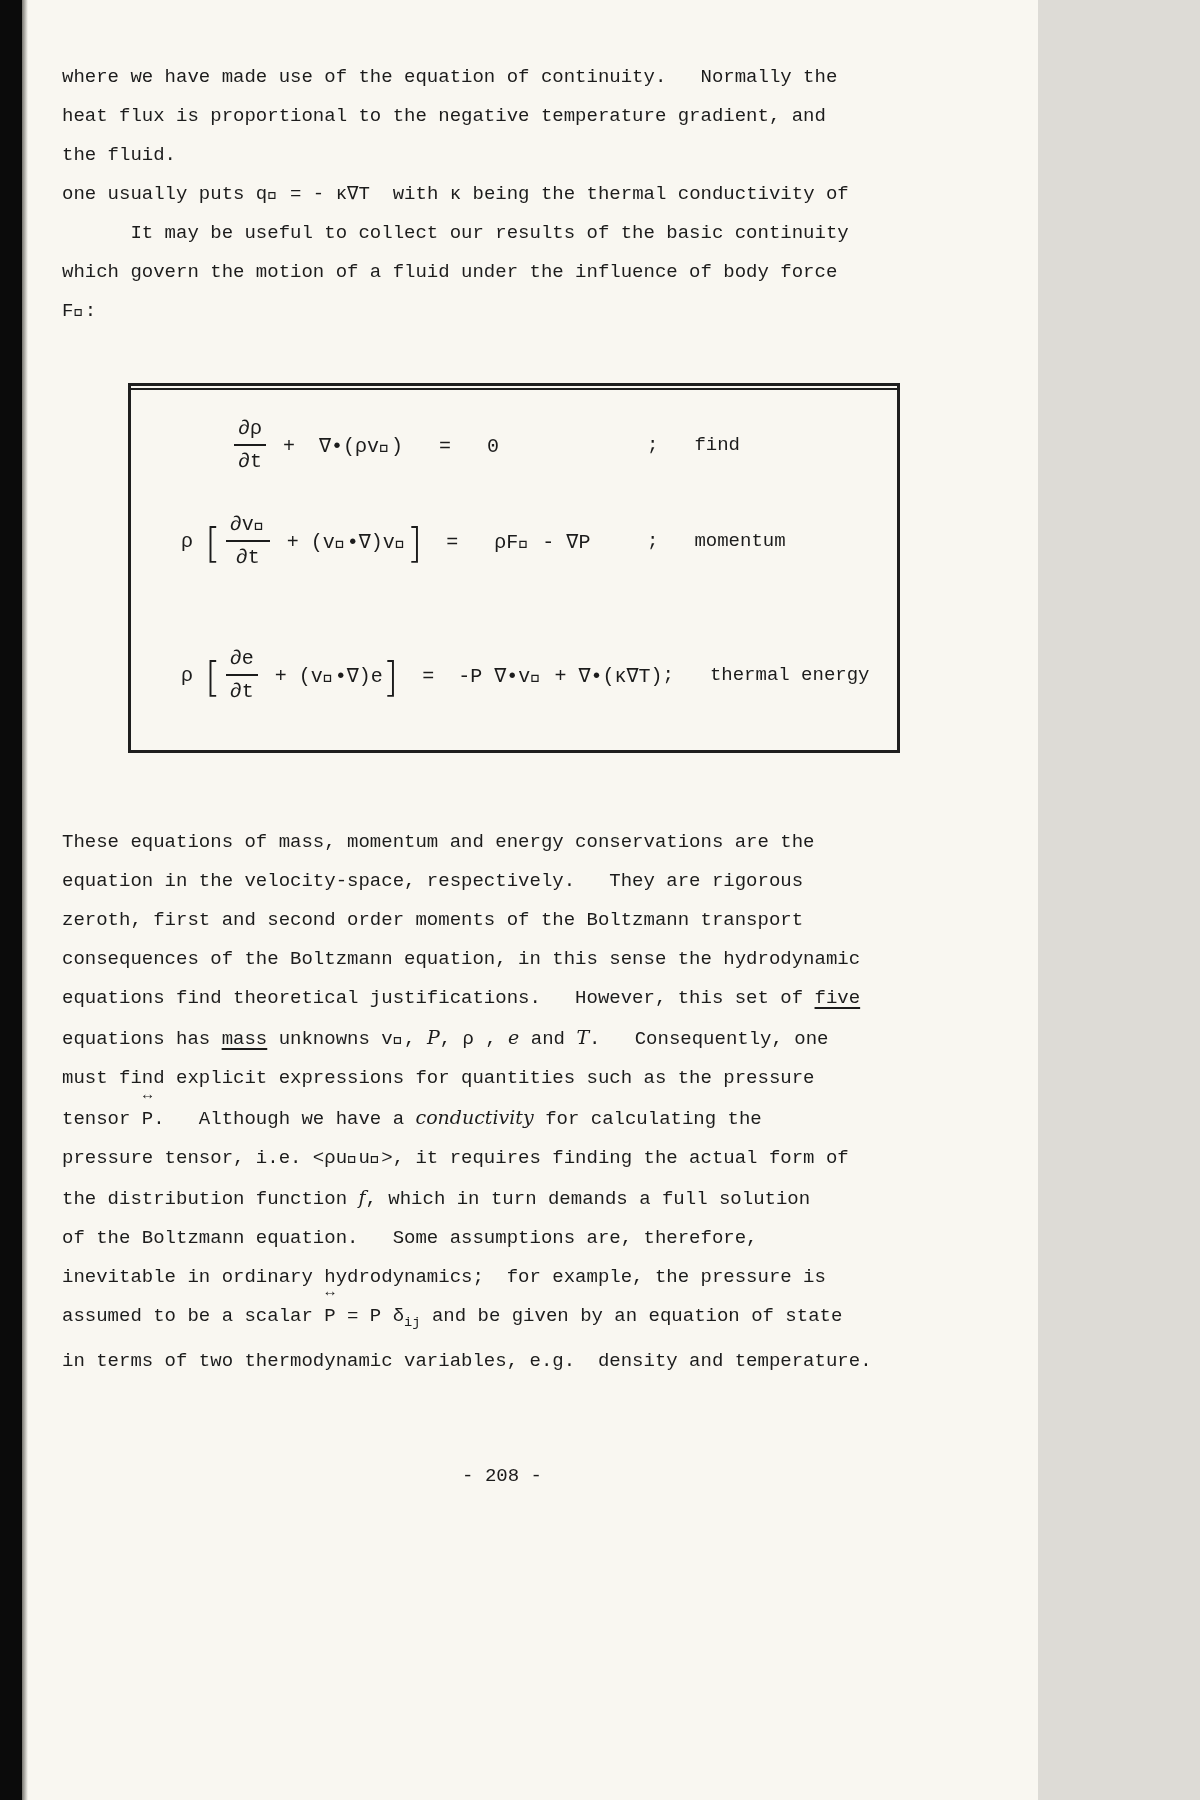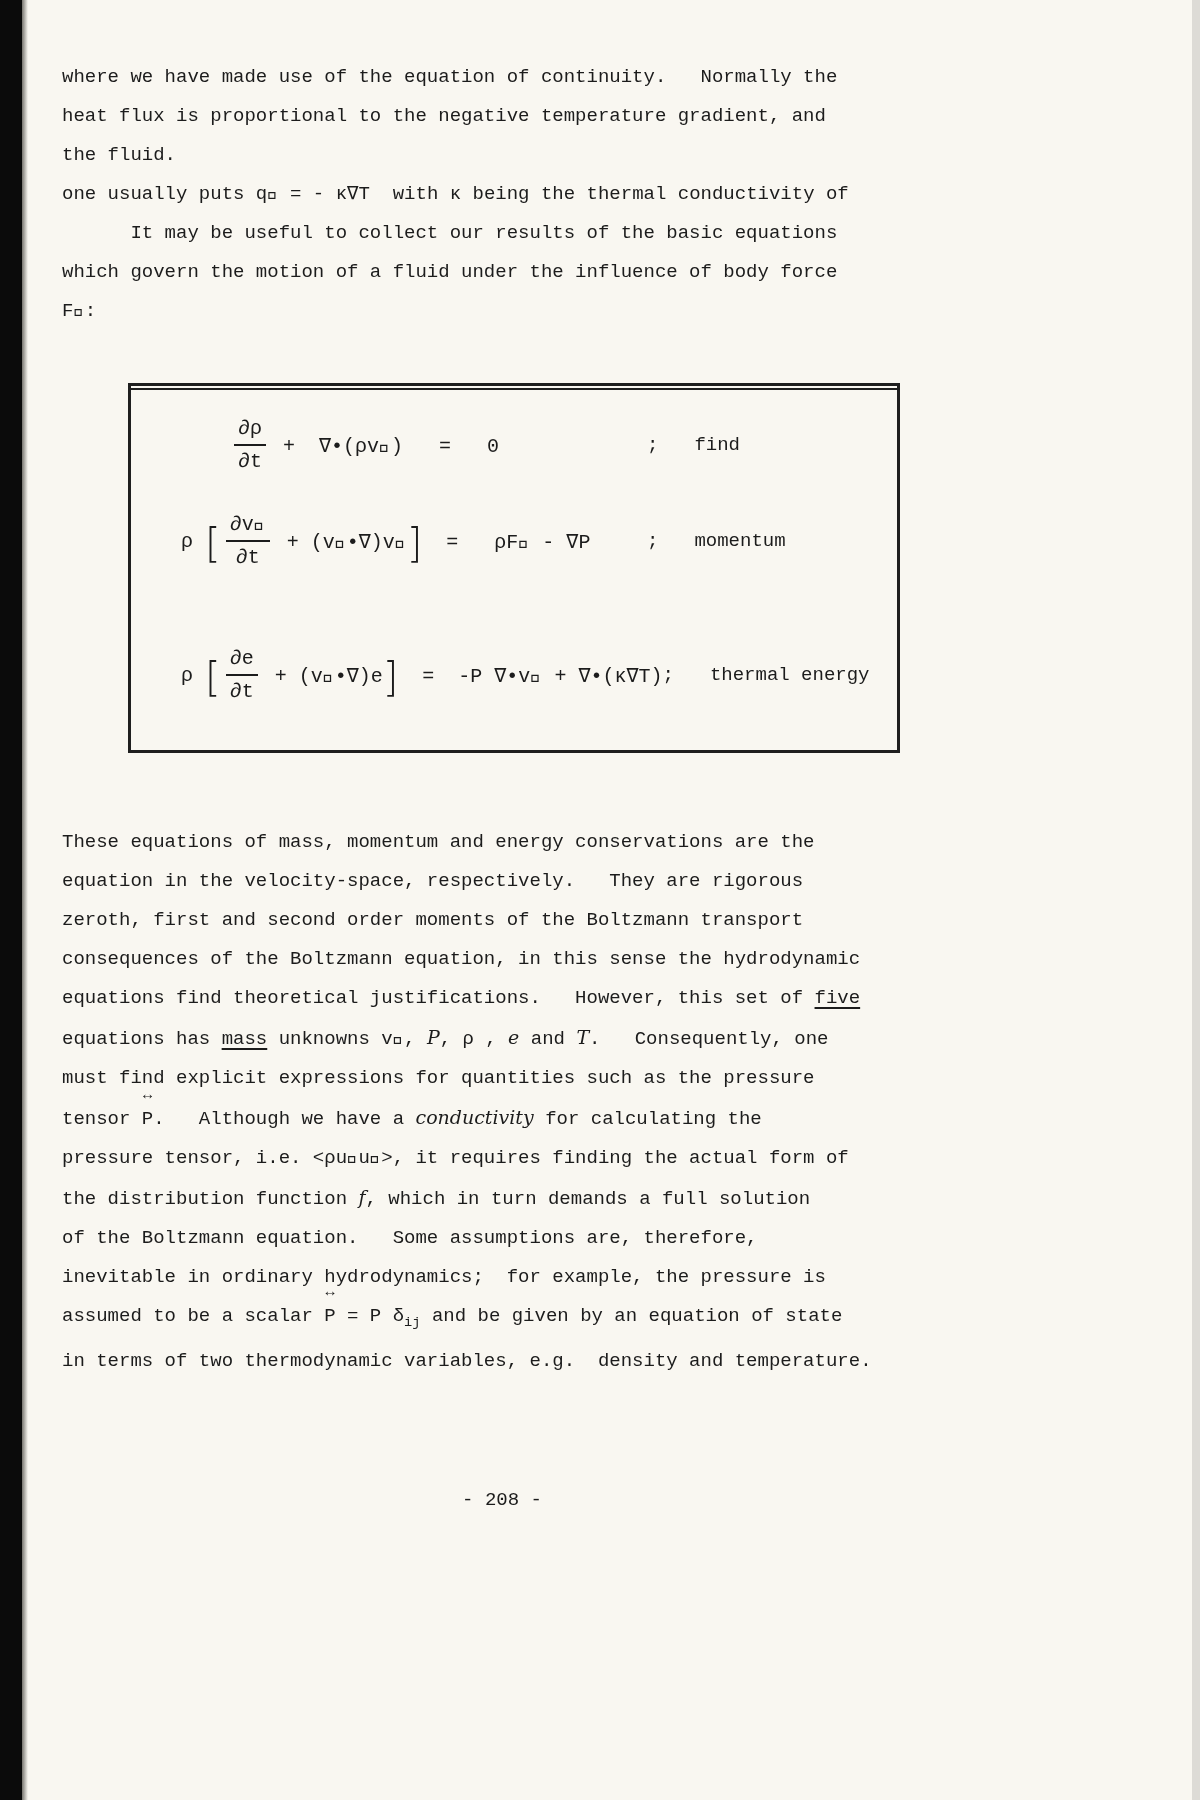--- a/index.html
+++ b/index.html
@@ -1,19 +1,19 @@
 <!DOCTYPE html>
 <html><head>
 <meta charset="utf-8">
 <style>
   html,body{margin:0;padding:0;}
   body{background:#dddbd6;}
   .page{
     position:relative;
-    width:1192px;height:1800px;
+    width:1038px;height:1800px;
     background:#f9f7f1;
     overflow:hidden;
     font-family:"Liberation Mono","DejaVu Sans Mono",monospace;
     color:#1c1c1c;
   }
   .scan-bar{
     position:absolute;left:0;top:0;width:22px;height:100%;
     background:#0b0b0b;
   }
   .scan-bar-soft{
@@ -80,21 +80,21 @@
     display:inline-flex;flex-direction:column;align-items:center;
     margin:0 5px;line-height:1.25;
   }
   .frac .num{border-bottom:2px solid #1c1c1c;padding:0 4px 3px;}
   .frac .den{padding-top:3px;}
   .eq-right{
     display:flex;align-items:center;gap:36px;
     font-size:19px;
   }
   .page-number{
-    margin-top:108px;
+    margin-top:84px;
     width:880px;
     text-align:center;
     font-size:19px;
   }
 </style>
 </head>
 <body>
 
 <div class="page">
   <div class="scan-bar"></div>
@@ -103,21 +103,21 @@
   <div class="content">
 
     <div class="para">
         <div class="line">where we have made use of the equation of continuity.   Normally the</div>
         <div class="line">heat flux is proportional to the negative temperature gradient, and</div>
         <div class="line">the fluid.</div>
         <div class="line">one usually puts q⃗ = - κ∇T  with κ being the thermal conductivity of</div>
       </div>
 
     <div class="para">
-        <div class="line">      It may be useful to collect our results of the basic equations</div>
+        <div class="line">      It may be useful to collect our results of the basic continuity</div>
         <div class="line">which govern the motion of a fluid under the influence of body force</div>
         <div class="line">F⃗:</div>
       </div>
 
     <div class="eq-box">
 
       <div class="eq-row row-1">
         <div class="eq-math">
           <span class="eq-lead">    </span>
           <span class="eq-bracket"></span>

